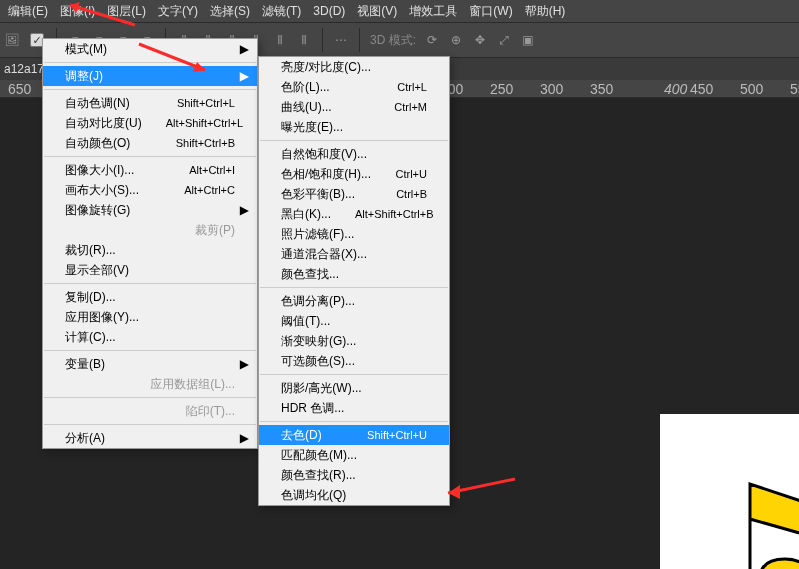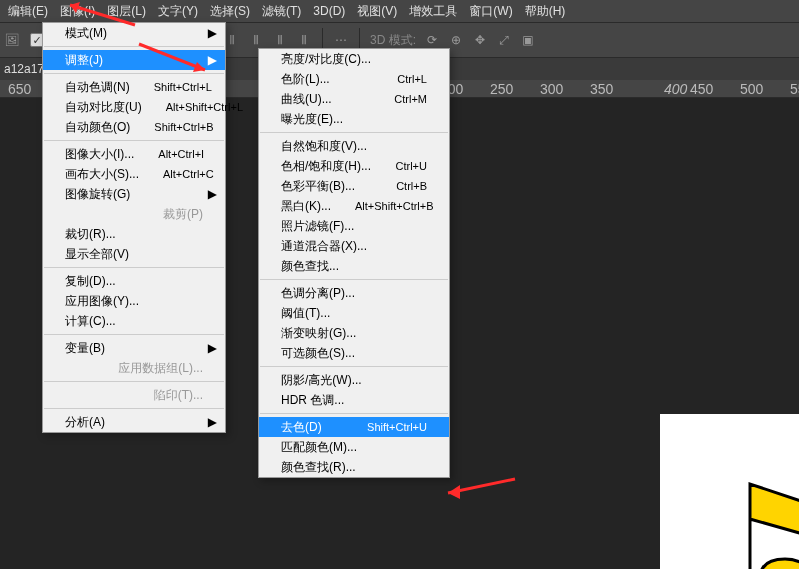--- a/index.html
+++ b/index.html
@@ -93,21 +93,21 @@
 
 <div class="canvas">
   <div class="doc">
     <svg class="music-note" width="150" height="190" viewBox="0 0 150 190" style="margin-left:30px;margin-top:60px">
       <path d="M60 10 L60 120 Q60 145 35 145 Q10 145 10 125 Q10 105 35 105 Q50 105 60 115 L60 10 L120 30 L120 100 Q120 125 95 125 Q70 125 70 105 Q70 85 95 85 Q110 85 120 95 L120 30 L60 10 L60 45 L120 62 L120 30" fill="#ffd400" stroke="#000" stroke-width="3"></path>
       <path d="M5 165 Q30 150 65 165 Q100 180 135 160" fill="none" stroke="#000" stroke-width="3"></path>
     </svg>
   </div>
 </div>
 
-<div class="dropdown" id="menu1" style="left:42px; top:22px; width:184px;">
+<div class="dropdown" id="menu1" style="left:42px; top:38px; width:216px;">
     <div class="row">
       <span class="label">模式(M)</span>
       <span class="arrow">▶</span>
     </div>
     <hr>
     <div class="row hl">
       <span class="label">调整(J)</span>
       <span class="arrow">▶</span>
     </div>
     <hr>
@@ -167,21 +167,21 @@
     <div class="row disabled">
       <span class="label">陷印(T)...</span>
     </div>
     <hr>
     <div class="row">
       <span class="label">分析(A)</span>
       <span class="arrow">▶</span>
     </div>
   </div>
 
-<div class="dropdown" id="menu2" style="left:258px; top:48px; width:192px;">
+<div class="dropdown" id="menu2" style="left:258px; top:56px; width:192px;">
     <div class="row">
       <span class="label">亮度/对比度(C)...</span>
     </div>
     <div class="row">
       <span class="label">色阶(L)...</span>
       <span class="shortcut">Ctrl+L</span>
     </div>
     <div class="row">
       <span class="label">曲线(U)...</span>
       <span class="shortcut">Ctrl+M</span>
@@ -237,20 +237,23 @@
     <hr>
     <div class="row hl">
       <span class="label">去色(D)</span>
       <span class="shortcut">Shift+Ctrl+U</span>
     </div>
     <div class="row">
       <span class="label">匹配颜色(M)...</span>
     </div>
     <div class="row">
       <span class="label">颜色查找(R)...</span>
+    </div>
+    <div class="row">
+      <span class="label">色调均化(Q)</span>
     </div>
   </div>
 
 <svg class="red-arrow" style="left:60px; top:0px" width="80" height="30">
     <path d="M75 25 L10 5" stroke="#ff2a2a" stroke-width="3"></path>
     <path d="M10 5 L20 2 L16 13 Z" fill="#ff2a2a"></path>
   </svg>
 <svg class="red-arrow" style="left:135px; top:40px" width="80" height="40">
     <path d="M4 4 L70 30" stroke="#ff2a2a" stroke-width="3"></path>
     <path d="M70 30 L58 32 L62 22 Z" fill="#ff2a2a"></path>

